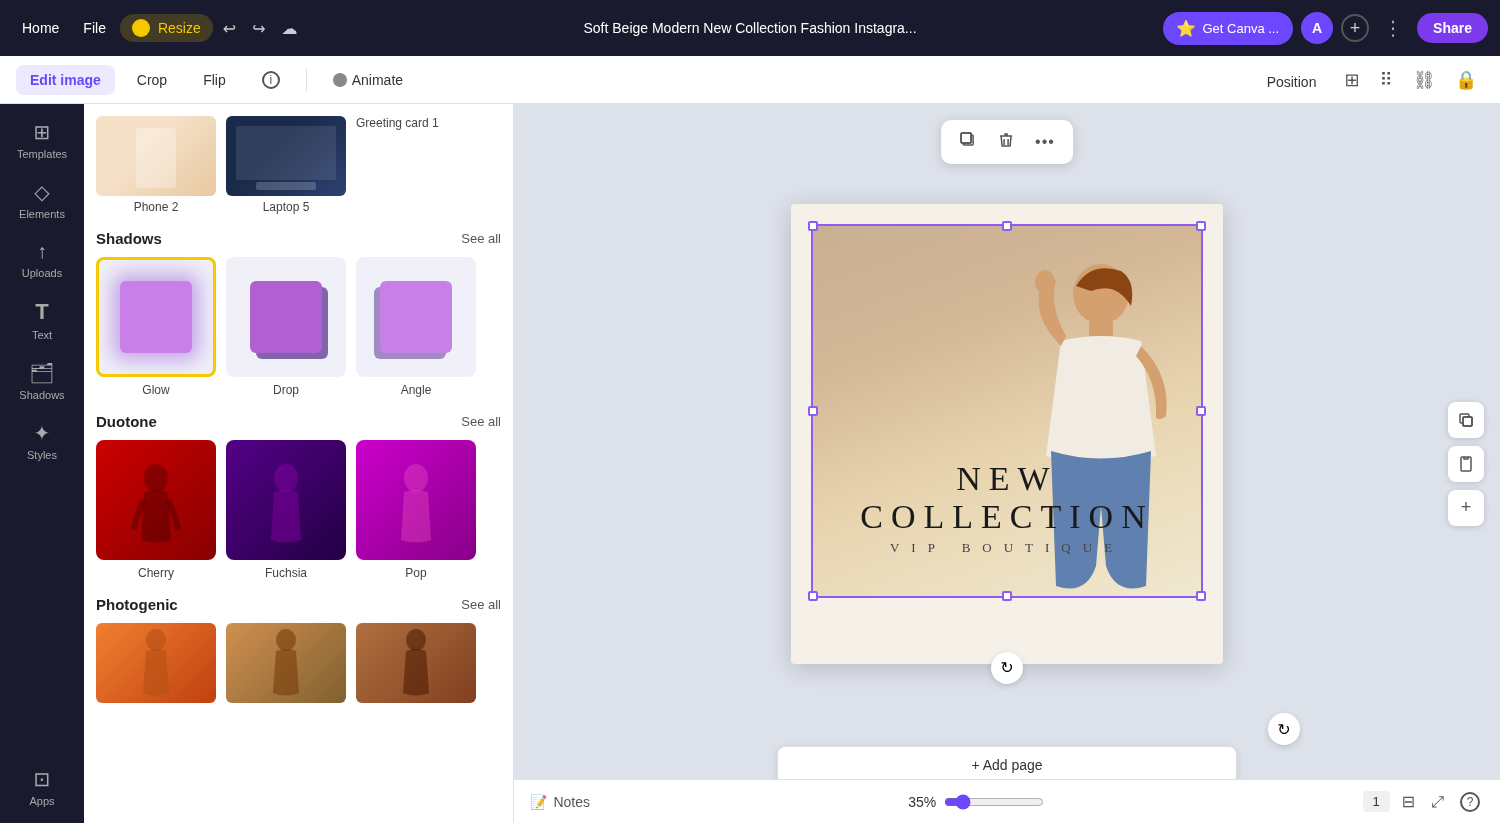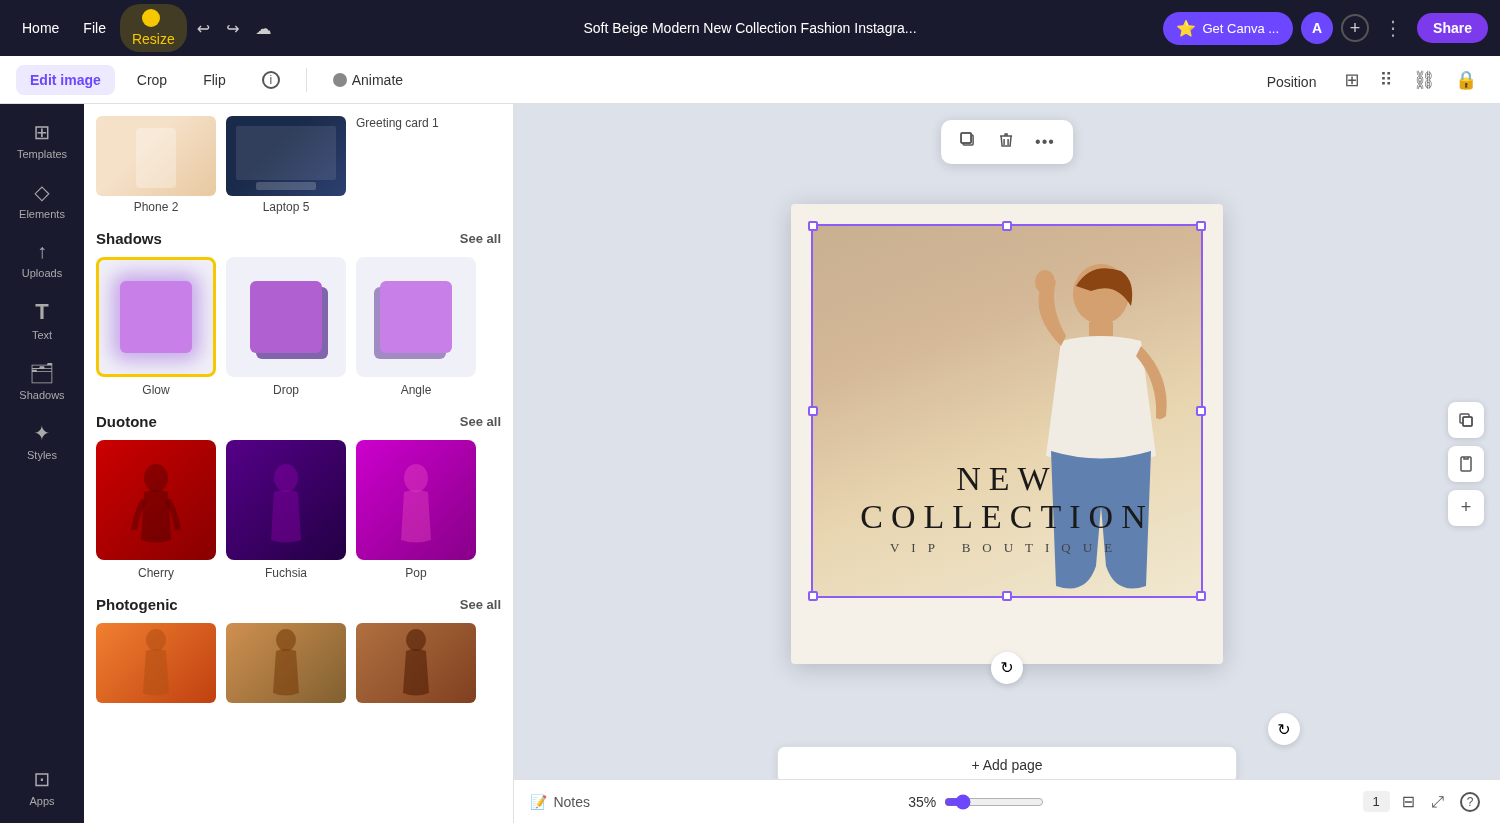--- a/index.html
+++ b/index.html
@@ -133,21 +133,21 @@
     .thumb-phone { background: linear-gradient(135deg, #f5e0c8 40%, #e8c9a0 100%); }
     .thumb-laptop { background: linear-gradient(135deg, #1a2a4a 40%, #2d4070 100%); }
     .thumb-greeting { background: linear-gradient(135deg, #f0c8d0 40%, #e8a0b0 100%); }
 
     
     .section-header {
       display: flex; justify-content: space-between; align-items: center;
       margin: 16px 0 10px; 
     }
     .section-title { font-size: 15px; font-weight: 600; color: #222; }
-    .see-all-btn { font-size: 13px; color: #555; cursor: pointer; background: none; border: none; font-weight: bold; }
+    .see-all-btn { font-size: 13px; color: #555; cursor: pointer; background: none; border: none; }
 
     
     .shadow-items { display: flex; gap: 10px; margin-bottom: 16px; }
     .shadow-item {
       display: flex; flex-direction: column; align-items: center; gap: 6px;
       cursor: pointer;
     }
     .shadow-item.selected .shadow-thumb { border: 3px solid #f5c800; border-radius: 8px; }
     .shadow-thumb {
       width: 120px; height: 120px; border-radius: 8px; background: #f0f0f8;
@@ -363,21 +363,21 @@
     .left-panel::-webkit-scrollbar-track { background: #f5f5f5; }
     .left-panel::-webkit-scrollbar-thumb { background: #ccc; border-radius: 3px; }
   </style>
 </head>
 <body>
 
 <div class="topbar">
   <div class="topbar-left">
     <button class="topbar-btn">Home</button>
     <button class="topbar-btn">File</button>
-    <button class="topbar-btn" style="background:rgba(255,215,0,0.18); color:#f5c800; border-radius:20px; padding:5px 12px;flex-direction:column;">
+    <button class="topbar-btn" style="background:rgba(255,215,0,0.18); color:#f5c800; border-radius:20px; padding:5px 12px;">
       <span style="width:18px;height:18px;background:#f5c800;border-radius:50%;display:inline-block;margin-right:4px;"></span>
       <span>Resize</span>
     </button>
     <button class="topbar-icon-btn">↩</button>
     <button class="topbar-icon-btn">↪</button>
     <button class="topbar-icon-btn">☁</button>
   </div>
   <div class="topbar-title">Soft Beige Modern New Collection Fashion Instagra...</div>
   <div class="topbar-right">
     <button class="btn-canva">

